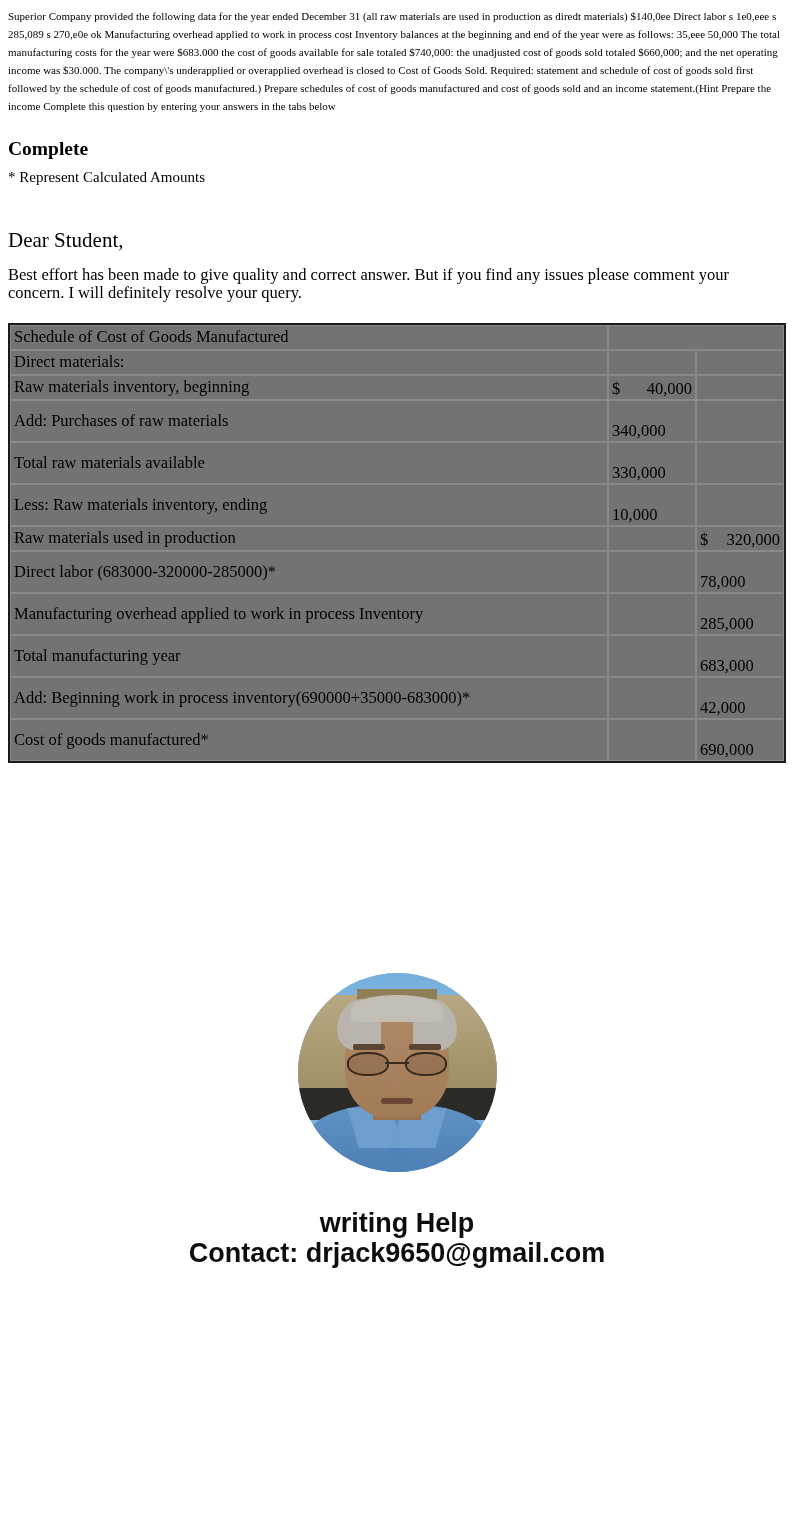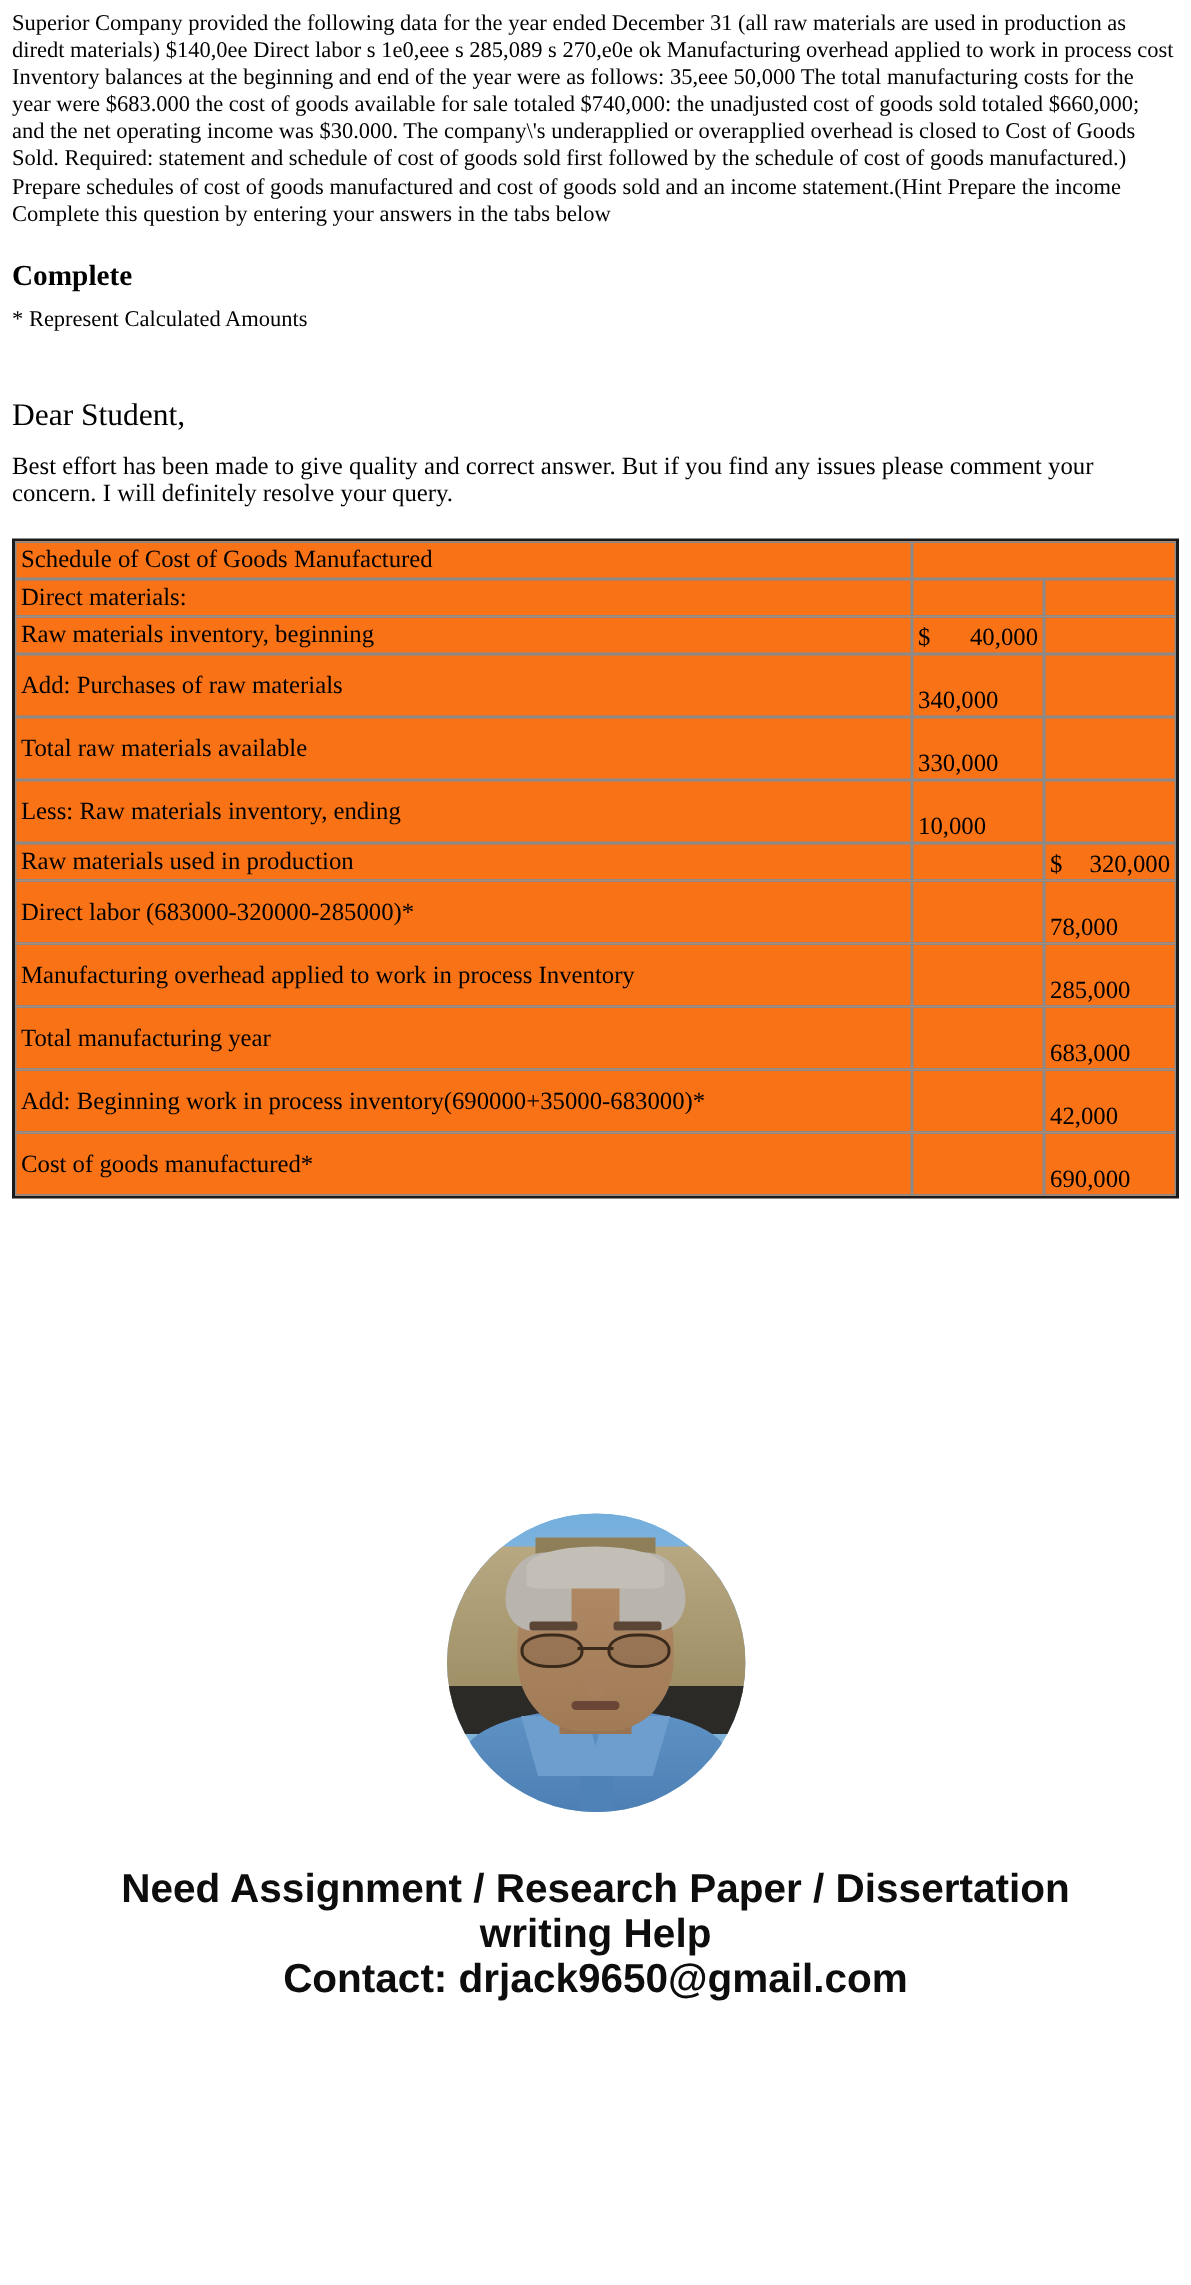--- a/index.html
+++ b/index.html
@@ -14,21 +14,21 @@
     -webkit-font-smoothing: antialiased;
   }
   .page {
     width: 794px;
     position: relative;
     box-sizing: border-box;
   }
 
   
   .question {
-    font-size: 15px;
+    font-size: 11px;
     line-height: 18.1px;
     text-align: left;
     padding: 7px 10px 0 8px;
     margin: 0;
   }
 
   
   .solution-heading {
     font-size: 19.5px;
     font-weight: bold;
@@ -62,21 +62,21 @@
     width: 778px;
     table-layout: fixed;
     border: 2px solid #1a1a1a;
     background: #ffffff;
   }
   table.sched td {
     border: 1px solid #8a8a8a;
     font-size: 16.5px;
     line-height: 18px;
     padding: 1px 3px 1px 3px;
-    background: #f97316;
+    background: #737373;
     overflow: hidden;
   }
   td.lbl {
     width: 590px;
     vertical-align: middle;
     text-align: left;
     white-space: nowrap;
   }
   td.c2 { width: 88px; }
   td.c3 { width: 96px; }
@@ -335,18 +335,17 @@
         <div class="av-lens l"></div>
         <div class="av-lens r"></div>
       </div>
       <div class="av-bridge"></div>
       <div class="av-nose"></div>
       <div class="av-mouth"></div>
     </div>
   </div>
 
   <div class="footer">
-    <span class="line1">Need Assignment / Research Paper / Dissertation</span>
     <span class="line2">writing Help</span>
     <span class="line3">Contact: drjack9650@gmail.com</span>
   </div>
 
 </div>
 
 </body></html>

